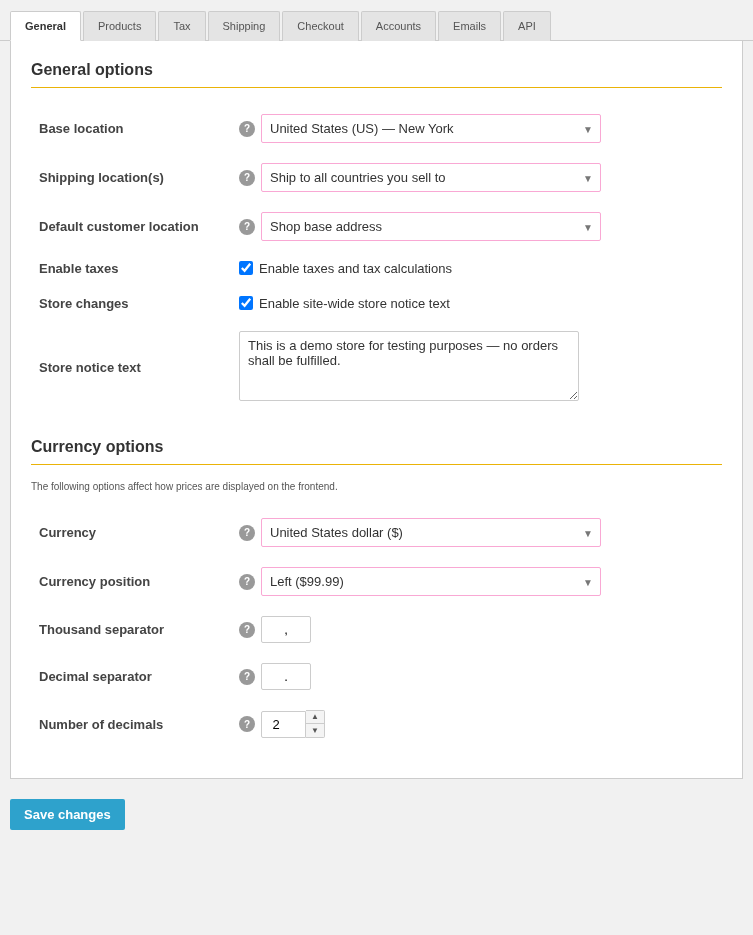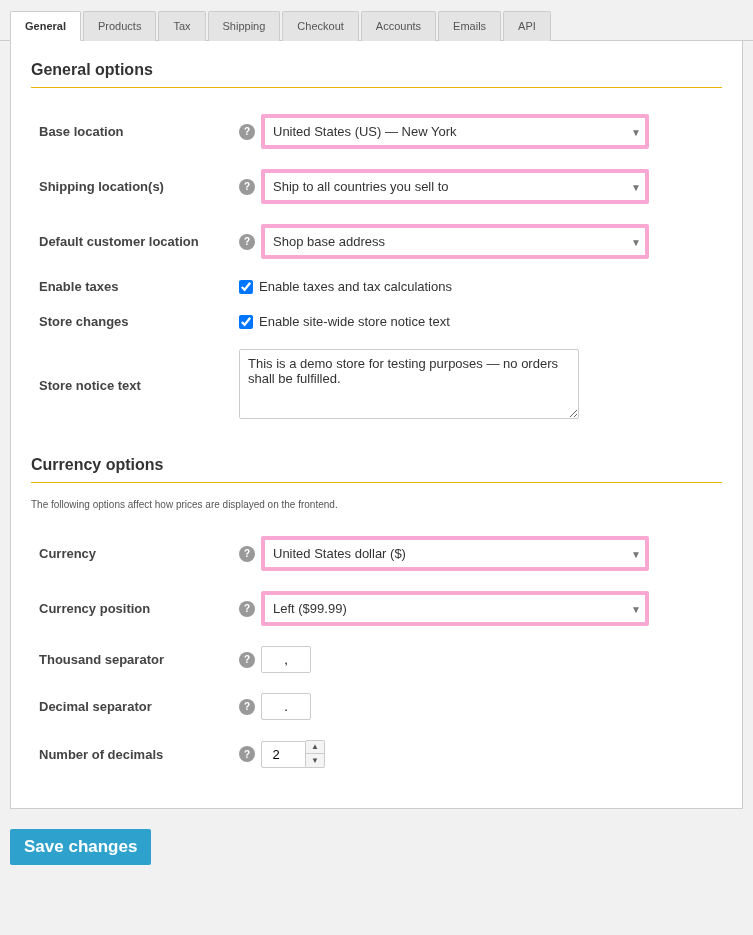--- a/index.html
+++ b/index.html
@@ -93,41 +93,41 @@
       cursor: pointer;
       flex-shrink: 0;
     }
     .select-wrapper {
       position: relative;
       display: inline-block;
     }
     .form-select {
       appearance: none;
       -webkit-appearance: none;
-      width: 388px;
+      width: 340px;
       padding: 6px 30px 6px 8px;
-      border: 4px solid #f9a8d4;
+      border: 1px solid #f9a8d4;
       background: #fff;
       font-size: 13px;
       color: #333;
       border-radius: 2px;
       cursor: pointer;
     }
     .select-arrow {
       position: absolute;
       right: 8px;
       top: 50%;
       transform: translateY(-50%);
       pointer-events: none;
       color: #777;
       font-size: 10px;
     }
     .checkbox-row {
       display: flex;
-      align-items: flex-end;
+      align-items: flex-start;
       gap: 6px;
     }
     .checkbox-row input[type="checkbox"] {
       width: 14px;
       height: 14px;
       cursor: pointer;
     }
     .checkbox-label {
       font-size: 13px;
       color: #333;
@@ -193,21 +193,21 @@
     .spinner-btn:first-child {
       border-bottom: 1px solid #ccc;
     }
     .save-btn {
       margin: 20px 10px 10px 10px;
       padding: 8px 14px;
       background: #2ea2cc;
       color: #fff;
       border: none;
       border-radius: 2px;
-      font-size: 17px;
+      font-size: 13px;
       cursor: pointer;
       font-weight: 600;
     }
     .section-gap {
       margin-top: 24px;
     }
   </style>
 </head>
 <body>
 

